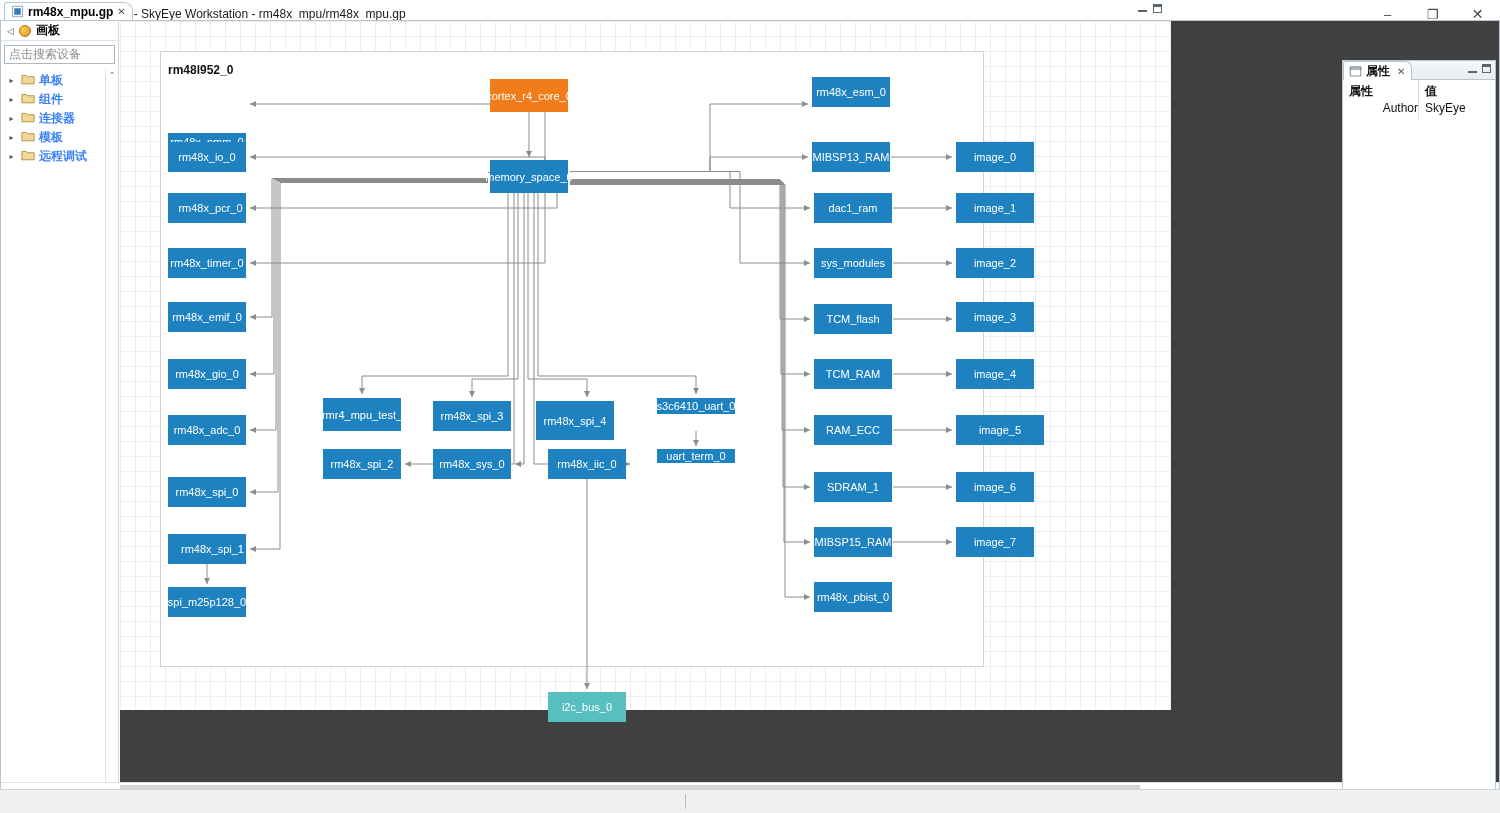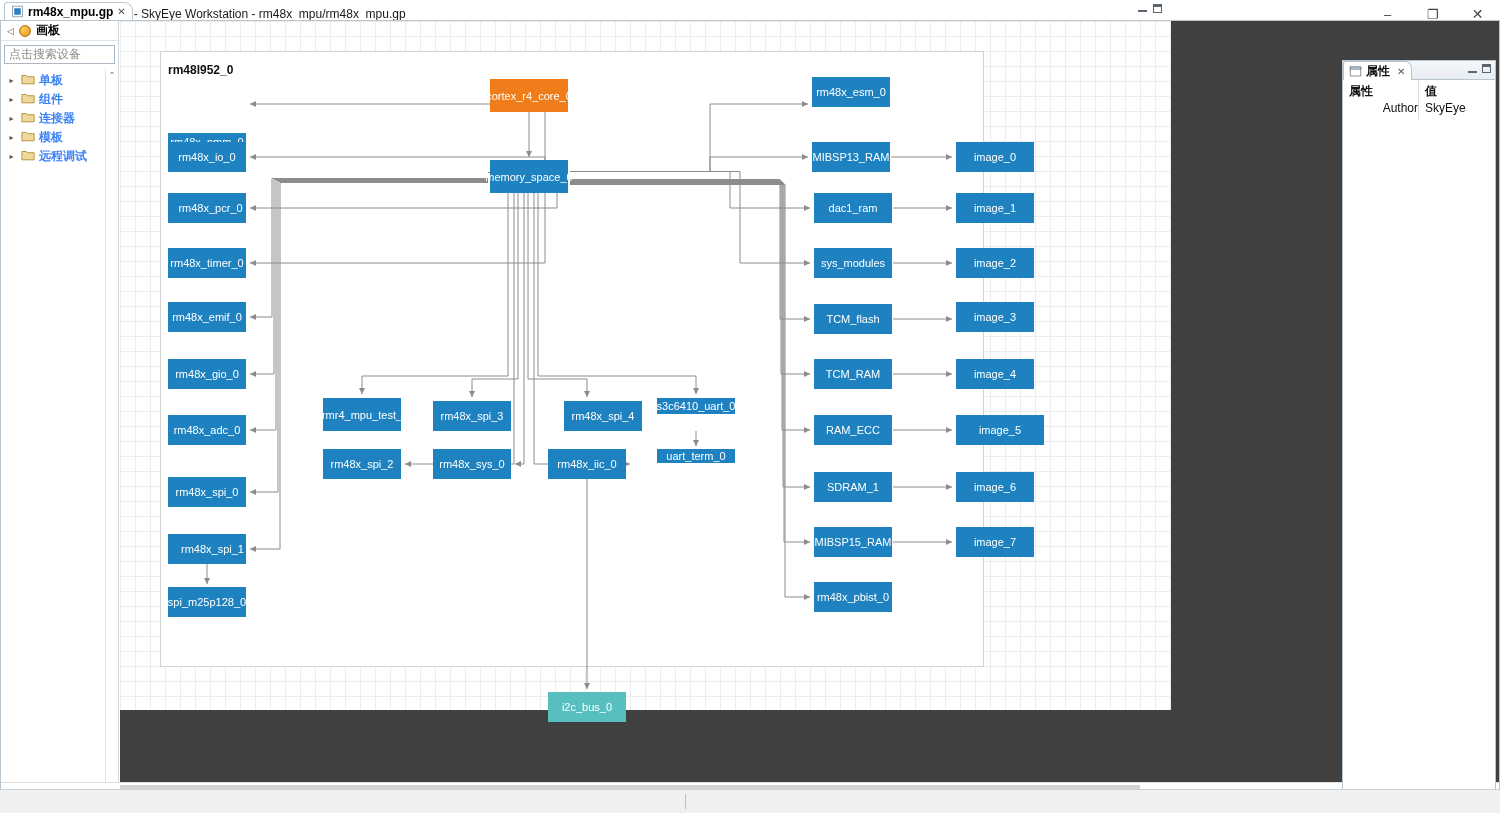--- a/index.html
+++ b/index.html
@@ -553,21 +553,21 @@
               </div>
               <div class="node" style="left: 203px; top: 428px; width: 78px; height: 30px;">
                 <span>rm48x_spi_2</span>
               </div>
               <div class="node" style="left: 313px; top: 380px; width: 78px; height: 30px;">
                 <span>rm48x_spi_3</span>
               </div>
               <div class="node" style="left: 313px; top: 428px; width: 78px; height: 30px;">
                 <span>rm48x_sys_0</span>
               </div>
-              <div class="node" style="left: 444px; top: 380px; width: 78px; height: 30px;">
+              <div class="node" style="left: 416px; top: 380px; width: 78px; height: 39px;">
                 <span>rm48x_spi_4</span>
               </div>
               <div class="node" style="left: 428px; top: 428px; width: 78px; height: 30px;">
                 <span>rm48x_iic_0</span>
               </div>
               <div class="node" style="left: 537px; top: 377px; width: 78px; height: 16px;">
                 <span>s3c6410_uart_0</span>
               </div>
               <div class="node" style="left: 537px; top: 428px; width: 78px; height: 14px;">
                 <span>uart_term_0</span>

